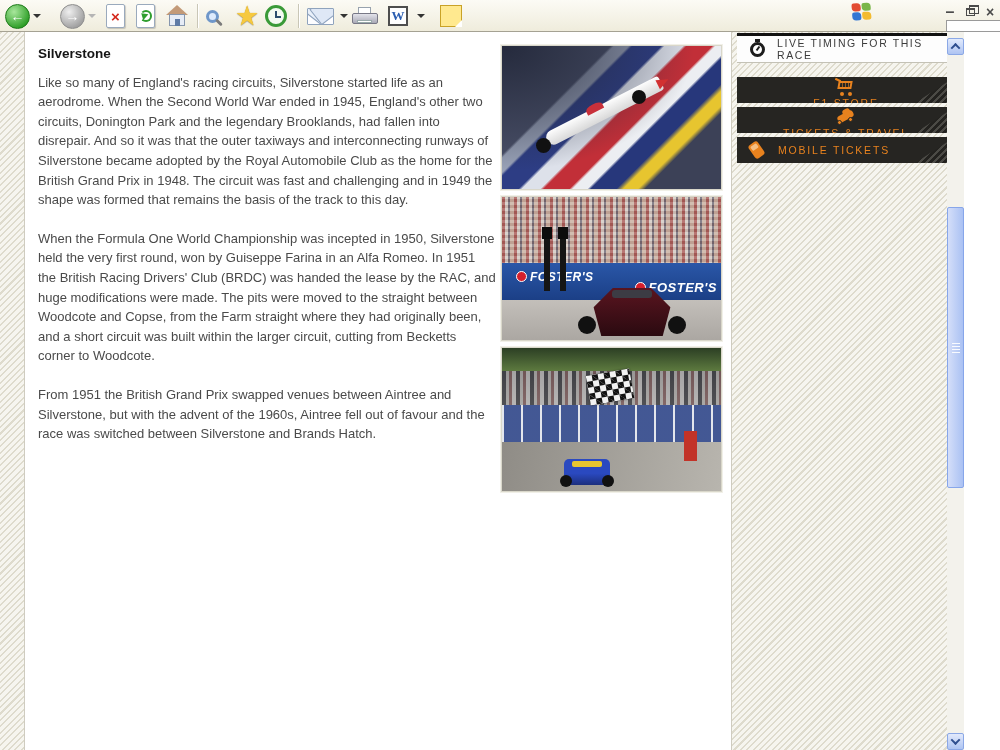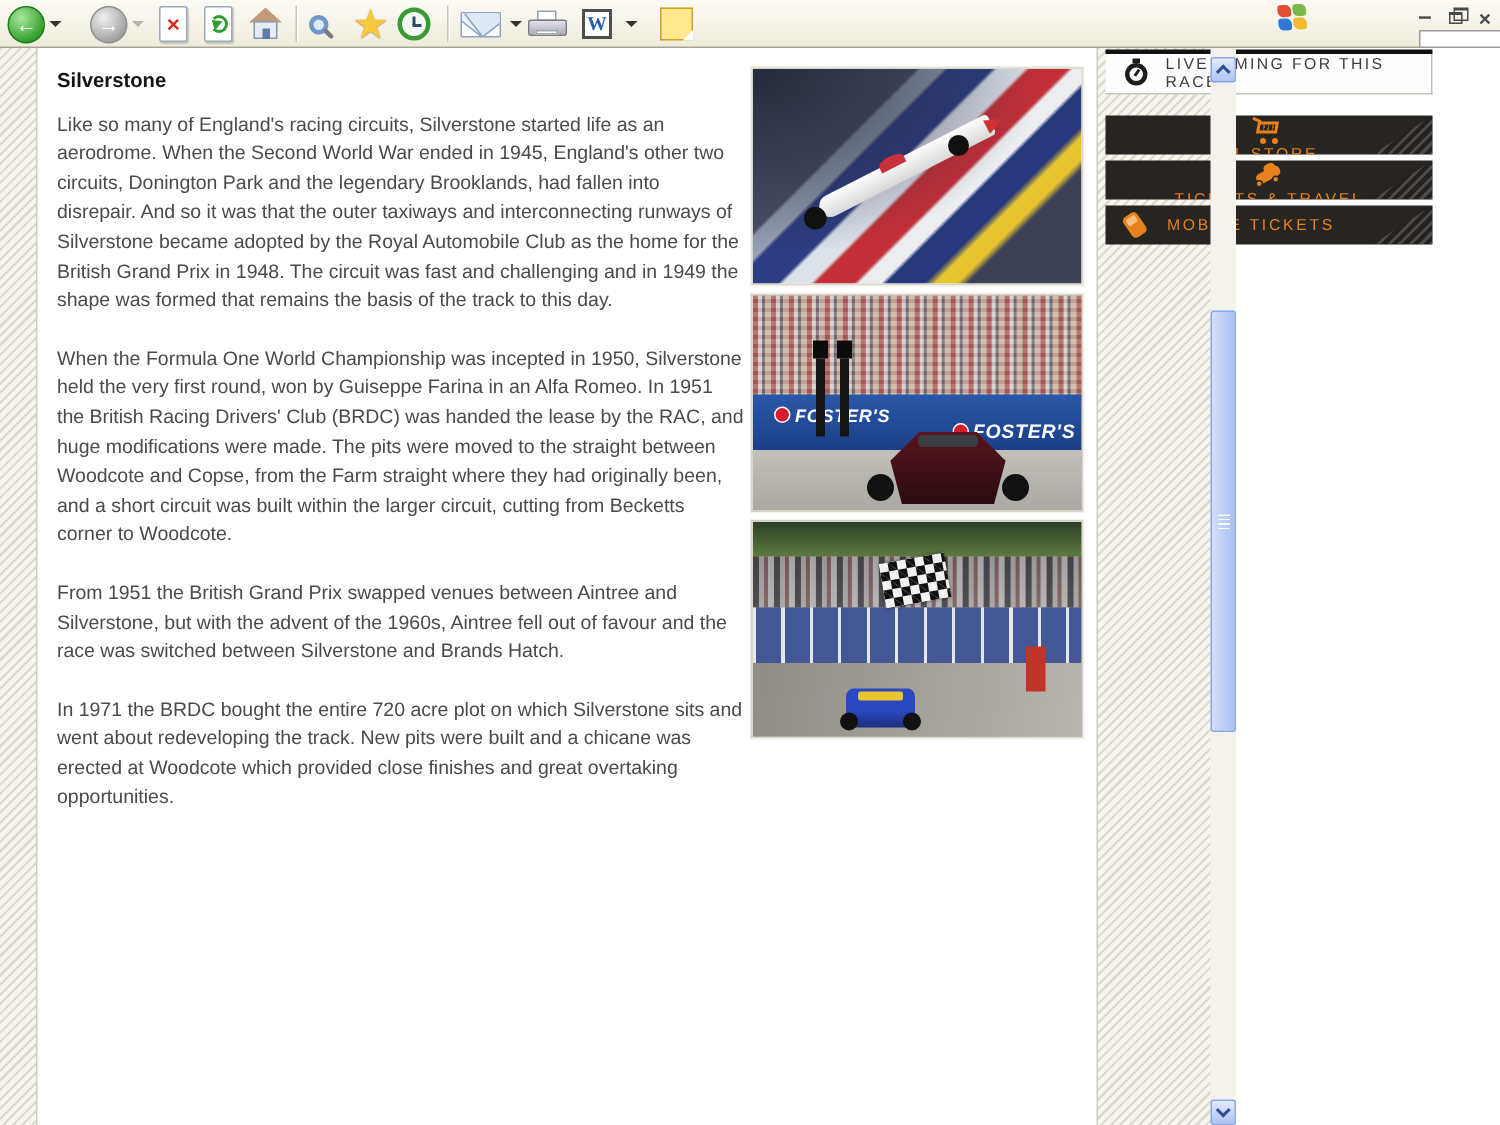--- a/index.html
+++ b/index.html
@@ -58,21 +58,21 @@
   .f1c{background:#e34b32;} .f2c{background:#7ab648;} .f3c{background:#3277d4;} .f4c{background:#f3bb2f;}
   .wc { position:absolute; top:4px; width:16px; height:15px; display:flex; align-items:center; justify-content:center; color:#4a4a4a; cursor:pointer; }
   .wc.min { right:42px; font-weight:bold; }
   .wc.rst { right:22px; }
   .rst-g { width:9px; height:8px; border:1px solid #4a4a4a; border-top-width:2px; position:relative; background:#f5f3e8; }
   .rst-g::before { content:""; position:absolute; left:2px; top:-5px; width:8px; height:6px; border:1px solid #4a4a4a; border-top-width:2px; }
   .wc.cls { right:2px; font-size:14px; font-weight:bold; }
   .partial-box { position:absolute; right:0; top:20px; width:54px; height:12px; background:#fff; border:1px solid #9a9a9a; border-right:none; }
 
   
-  .viewport { position:absolute; left:0; top:32px; width:824px; height:718px;
+  .viewport { position:absolute; left:0; top:32px; width:964px; height:718px;
     background:repeating-linear-gradient(135deg,#dedbcd 0 1.5px,#f6f5ef 1.5px 4.5px); }
 
   .white-panel { position:absolute; left:24px; top:0; width:708px; height:718px; background:#fff;
     border-left:1px solid #cfccc0; border-right:1px solid #cfccc0; }
 
   .article { position:absolute; left:13px; top:12px; width:458px; color:#4a4a4a; font-size:13px; line-height:19.6px; }
   .article h1 { font-size:13.5px; color:#141414; font-weight:bold; margin-bottom:9px; }
   .article p { margin-bottom:19px; }
 
   
@@ -256,21 +256,20 @@
   </div>
 
   <div class="viewport">
 
     <div class="white-panel">
       <div class="article">
         <h1>Silverstone</h1>
         <p>Like so many of England's racing circuits, Silverstone started life as an aerodrome. When the Second World War ended in 1945, England's other two circuits, Donington Park and the legendary Brooklands, had fallen into disrepair. And so it was that the outer taxiways and interconnecting runways of Silverstone became adopted by the Royal Automobile Club as the home for the British Grand Prix in 1948. The circuit was fast and challenging and in 1949 the shape was formed that remains the basis of the track to this day.</p>
         <p>When the Formula One World Championship was incepted in 1950, Silverstone held the very first round, won by Guiseppe Farina in an Alfa Romeo. In 1951 the British Racing Drivers' Club (BRDC) was handed the lease by the RAC, and huge modifications were made. The pits were moved to the straight between Woodcote and Copse, from the Farm straight where they had originally been, and a short circuit was built within the larger circuit, cutting from Becketts corner to Woodcote.</p>
         <p>From 1951 the British Grand Prix swapped venues between Aintree and Silverstone, but with the advent of the 1960s, Aintree fell out of favour and the race was switched between Silverstone and Brands Hatch.</p>
-        <p>In 1971 the BRDC bought the entire 720 acre plot on which Silverstone sits and went about redeveloping the track. New pits were built and a chicane was erected at Woodcote which provided close finishes and great overtaking opportunities.</p>
       </div>
 
       <div class="photos">
         <div class="photo p1">
           <div class="car"></div>
           <span class="wheel" style="left:34px;top:92px;width:15px;height:15px;"></span>
           <span class="wheel" style="left:130px;top:44px;width:14px;height:14px;"></span>
         </div>
         <div class="photo p2">
           <div class="crowd"></div>

